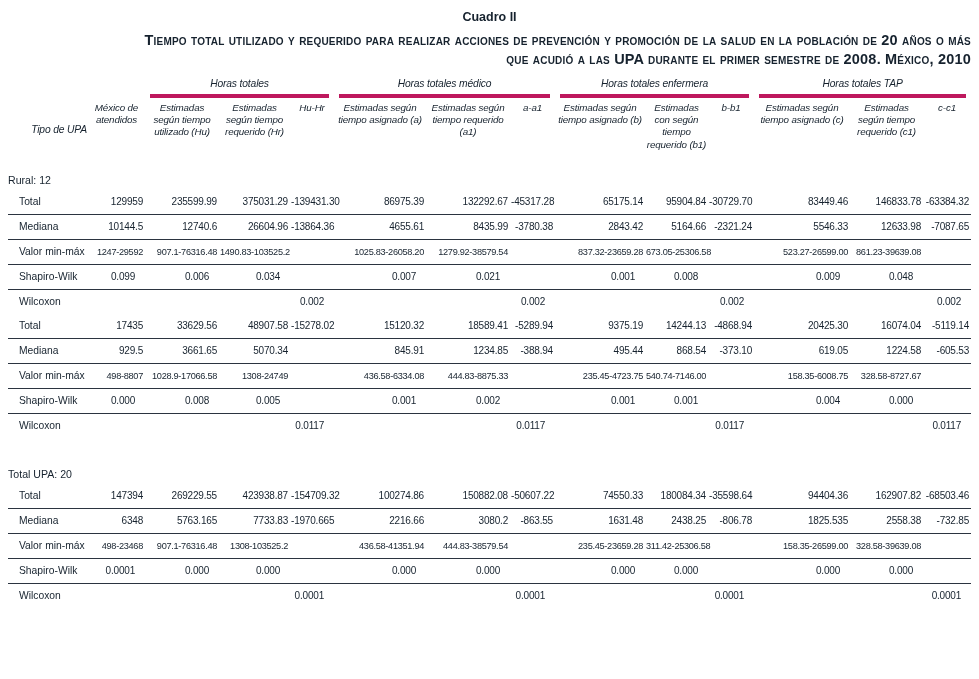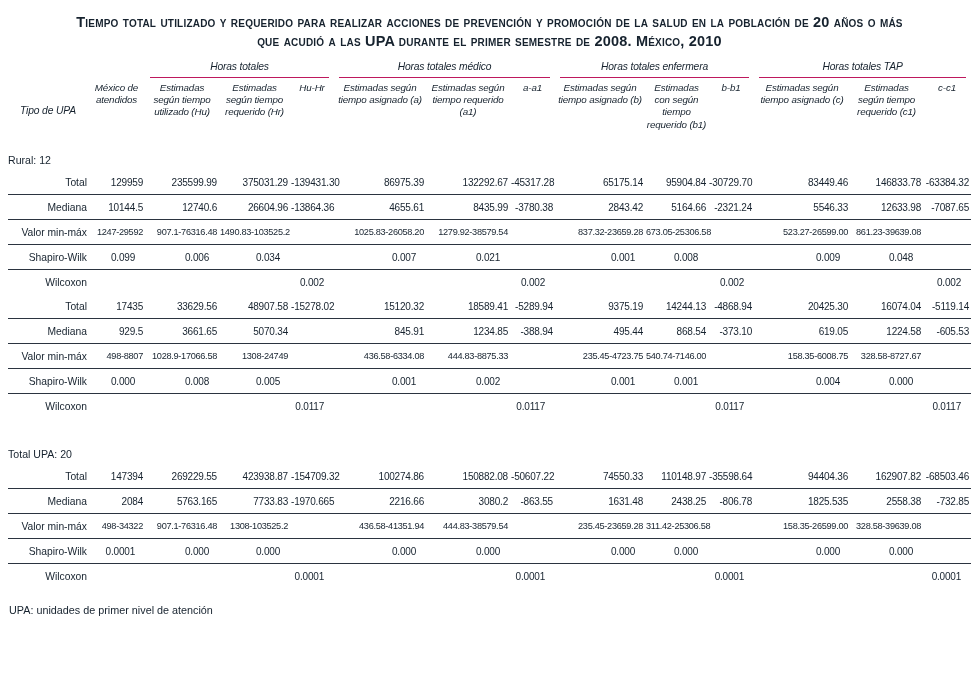--- a/index.html
+++ b/index.html
@@ -6,61 +6,62 @@
   body{
     width:979px;height:679px;overflow:hidden;
     font-family:"Liberation Sans",sans-serif;
     color:#16222e;
   }
   .page{padding:6px 8px 0 8px;}
   .title{
     text-align:center;font-weight:bold;font-size:12.5px;margin-top:4px;
   }
   .subtitle{
-    text-align:center;font-weight:bold;font-variant:small-caps;
+    text-align:right;font-weight:bold;font-variant:small-caps;
     font-size:14.5px;line-height:19px;margin-top:7px;letter-spacing:.2px;
   }
   .subtitle .line{white-space:nowrap;}
   table.cuadro{
     width:963px;border-collapse:collapse;table-layout:fixed;margin-top:9px;
   }
   thead th{
     font-style:italic;font-weight:normal;font-size:9.8px;line-height:1.25;
     vertical-align:top;text-align:center;padding:2px 1px 0 1px;
     letter-spacing:-0.15px;
   }
   thead tr.grprow th{height:18px;vertical-align:bottom;padding:0;}
   th.grp div{
-    border-bottom:1px solid #be185d;padding-bottom:3px;margin:0 5px;
+    border-bottom:4px solid #be185d;padding-bottom:3px;margin:0 5px;
     font-size:10.3px;text-align:center;
   }
   th.tipo{
-    text-align:center;vertical-align:middle;font-size:10.3px;padding-left:1px;margin-left:40px;
+    text-align:right;vertical-align:middle;font-size:10.3px;padding-left:1px;margin-left:40px;
   }
   thead tr.colrow th{height:58px;padding-top:4px;}
   tbody td{font-size:10px;height:22px;}
   tr.section td{
     font-size:10.6px;padding:30px 0 4px 0;height:auto;
   }
   tr.section.first td{padding-top:14px;}
   tr.datarow td{border-bottom:1px solid #2b3440;}
   tr.datarow.last td{border-bottom:none;}
-  td.rowlabel{padding-left:11px;font-size:10.3px;text-align:right;}
+  td.rowlabel{padding-left:11px;font-size:10.3px;}
   td.num{
     text-align:right;padding-right:2px;white-space:nowrap;letter-spacing:-0.2px;
   }
   td.mm{font-size:9.2px;letter-spacing:-0.3px;}
   tr.stat td.num{padding-right:10px;}
   .footnote{font-size:10.8px;margin-top:16px;padding-left:1px;}
 </style>
 </head>
 <body>
 
 <div class="page">
 
+  <div class="title">Cuadro II</div>
 
   <div class="subtitle">
     <div class="line">Tiempo total utilizado y requerido para realizar acciones de prevención y promoción de la salud en la población de 20 años o más</div>
     <div class="line">que acudió a las UPA durante el primer semestre de 2008. México, 2010</div>
   </div>
 
   <table class="cuadro">
     <colgroup>
       <col style="width:80px">
         <col style="width:57px">
@@ -280,45 +281,45 @@
         <tr class="datarow">
           <td class="rowlabel">Total</td>
           <td class="num">147394</td>
           <td class="num">269229.55</td>
           <td class="num">423938.87</td>
           <td class="num">-154709.32</td>
           <td class="num">100274.86</td>
           <td class="num">150882.08</td>
           <td class="num">-50607.22</td>
           <td class="num">74550.33</td>
-          <td class="num">110148.97</td>
+          <td class="num">180084.34</td>
           <td class="num">-35598.64</td>
           <td class="num">94404.36</td>
           <td class="num">162907.82</td>
           <td class="num">-68503.46</td>
         </tr>
         <tr class="datarow">
           <td class="rowlabel">Mediana</td>
-          <td class="num">2084</td>
+          <td class="num">6348</td>
           <td class="num">5763.165</td>
           <td class="num">7733.83</td>
           <td class="num">-1970.665</td>
           <td class="num">2216.66</td>
           <td class="num">3080.2</td>
           <td class="num">-863.55</td>
           <td class="num">1631.48</td>
           <td class="num">2438.25</td>
           <td class="num">-806.78</td>
           <td class="num">1825.535</td>
           <td class="num">2558.38</td>
           <td class="num">-732.85</td>
         </tr>
         <tr class="datarow">
           <td class="rowlabel">Valor min-máx</td>
-          <td class="num mm">498-34322</td>
+          <td class="num mm">498-23468</td>
           <td class="num mm">907.1-76316.48</td>
           <td class="num mm">1308-103525.2</td>
           <td class="num mm"></td>
           <td class="num mm">436.58-41351.94</td>
           <td class="num mm">444.83-38579.54</td>
           <td class="num mm"></td>
           <td class="num mm">235.45-23659.28</td>
           <td class="num mm">311.42-25306.58</td>
           <td class="num mm"></td>
           <td class="num mm">158.35-26599.00</td>
@@ -353,15 +354,14 @@
           <td class="num"></td>
           <td class="num"></td>
           <td class="num">0.0001</td>
           <td class="num"></td>
           <td class="num"></td>
           <td class="num">0.0001</td>
         </tr>
       </tbody>
   </table>
 
-  <div class="footnote">UPA: unidades de primer nivel de atención</div>
 
 </div>
 
 </body></html>

